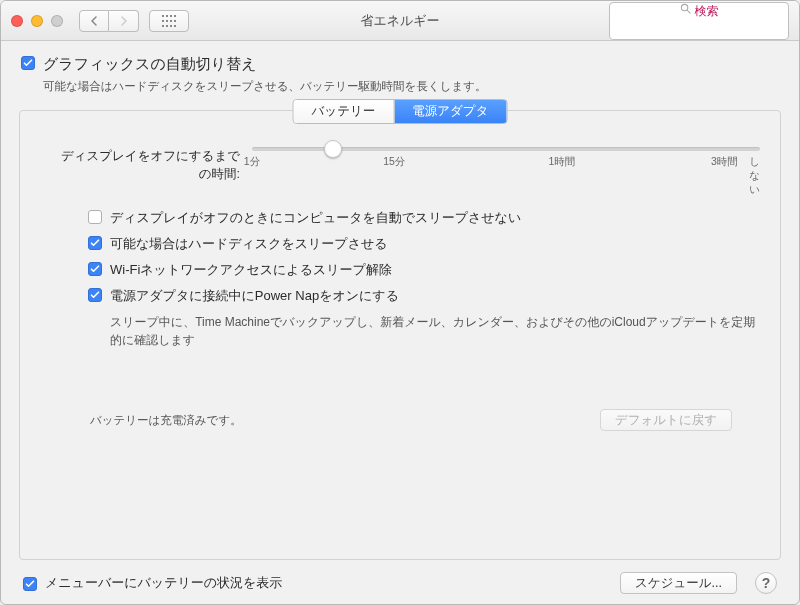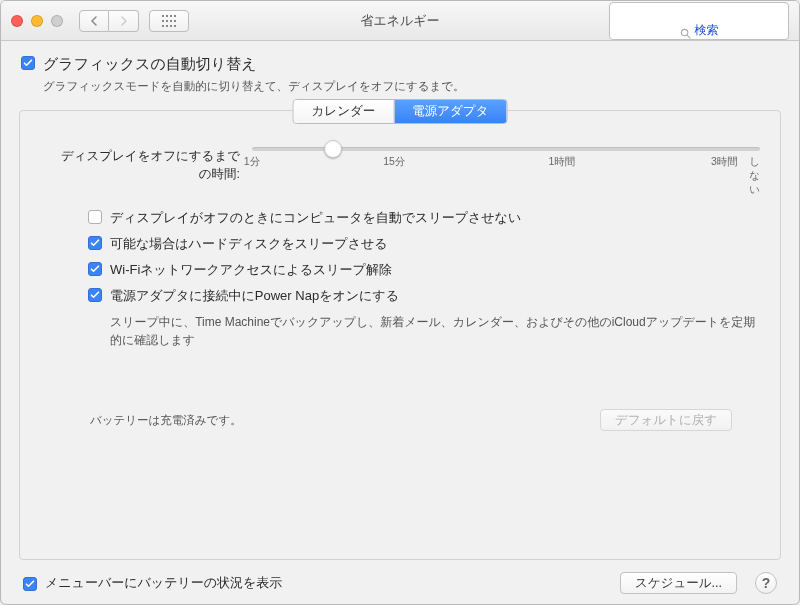--- a/index.html
+++ b/index.html
@@ -52,22 +52,22 @@
   }
   .title {
     position: absolute; left: 0; right: 0; text-align: center;
     font-size: 13px; color: #4c4c4c; pointer-events: none;
   }
   .search {
     margin-left: auto;
     width: 180px; height: 38px;
     border: 1px solid #c0c0c0; border-radius: 4px;
     background: #fff;
-    display: flex; align-items: flex-end; justify-content: center;
-    color: #1d4ed8; gap: 4px; font-size: 12px;
+    display: flex; align-items: flex-start; justify-content: center;
+    color: #be185d; gap: 4px; font-size: 12px;
   }
   .content { flex: 1; display: flex; flex-direction: column; padding: 14px 18px 10px; }
   .top-row { display: flex; align-items: flex-start; gap: 8px; margin-bottom: 16px; padding: 0 2px; }
   .checkbox {
     width: 14px; height: 14px; border-radius: 3px;
     border: 1px solid #b0b0b0; background: #fff; flex: none;
     display: inline-flex; align-items: center; justify-content: center;
     position: relative; top: 1px;
   }
   .checkbox.checked { background: #3b83f7; border-color: #3270d6; }
@@ -181,27 +181,27 @@
 
   <div class="content">
     <div class="top-row">
       <span class="checkbox checked">
         <svg viewBox="0 0 10 10">
             <path d="M1.5 5.2l2 2 5-5" stroke="#fff" stroke-width="1.6" fill="none" stroke-linecap="round" stroke-linejoin="round"></path>
           </svg>
       </span>
       <div>
         <div class="toprow-title">グラフィックスの自動切り替え</div>
-        <div class="toprow-sub">グラフィックスモードを自動的に切り替えて、ディスプレイをオフにするまで。</div>
+        <div class="toprow-sub">可能な場合はハードディスクをスリープさせる、バッテリー駆動時間を長くします。</div>
       </div>
     </div>
 
     <div class="panel">
       <div class="tabs">
-        <button class="tab">カレンダー</button>
+        <button class="tab">バッテリー</button>
         <button class="tab active">電源アダプタ</button>
       </div>
 
       <div class="slider-row">
         <div class="slider-label">
           <span class="slider-label-inner">ディスプレイをオフにするまで</span><br>
           <span class="slider-label-inner">の時間:</span>
         </div>
         <div class="slider-wrap">
           <div class="slider-track">

